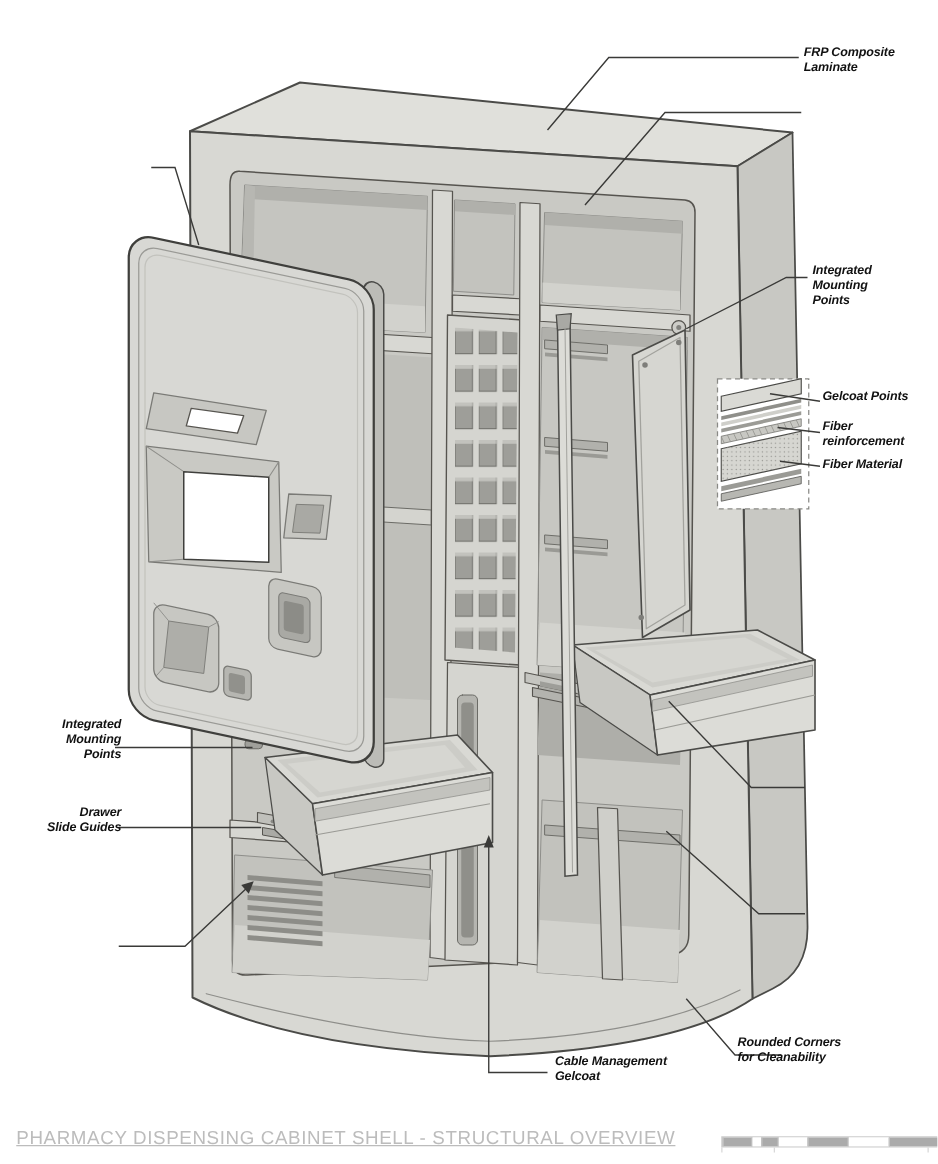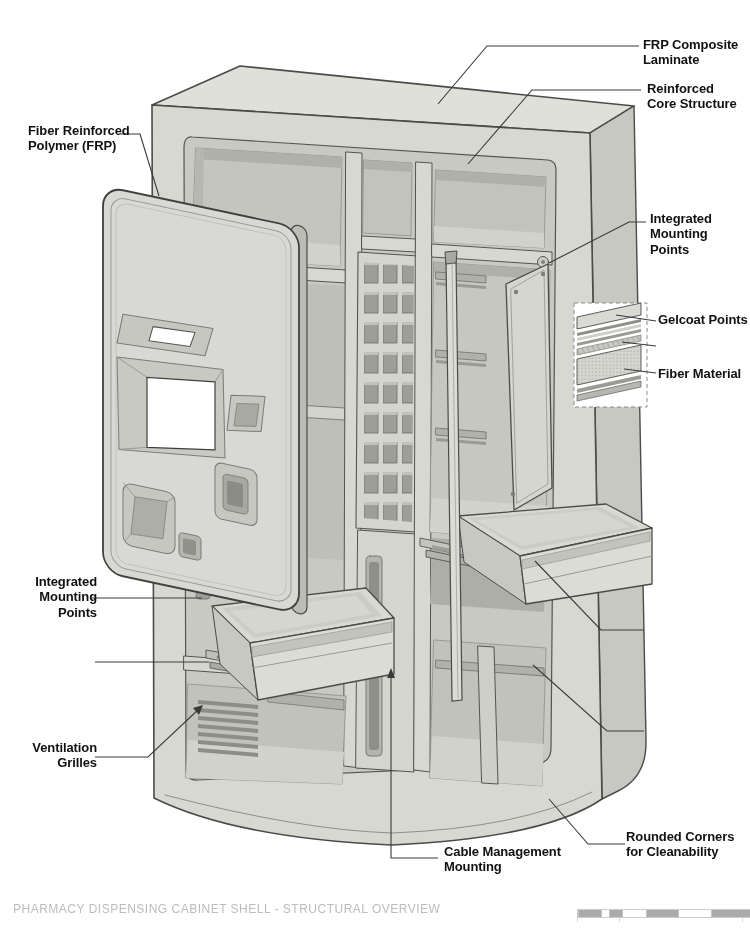--- a/index.html
+++ b/index.html
@@ -1,23 +1,23 @@
 <!DOCTYPE html>
 <html><head>
 <meta charset="utf-8">
 <style>
   html,body{margin:0;padding:0;background:#ffffff;}
   .stage{position:relative;width:750px;height:931px;background:#ffffff;overflow:hidden;
          font-family:"Liberation Sans",sans-serif;}
   .stage svg{position:absolute;left:0;top:0;}
-  .callout{position:absolute;font-size:13px;font-weight:700;line-height:1.18;
-           color:#111111;white-space:pre-line;letter-spacing:-0.1px;}
+  .callout{position:absolute;font-size:10px;font-weight:700;line-height:1.18;
+           color:#111111;white-space:pre-line;letter-spacing:-0.1px;font-style:italic;}
   .callout.ra{text-align:right;}
-  .footer{position:absolute;left:13px;top:902px;font-size:12px;font-weight:400;
-          color:#bcbcbc;letter-spacing:0.5px;white-space:nowrap;}
+  .footer{position:absolute;left:13px;top:902px;font-size:15px;font-weight:400;
+          color:#bcbcbc;letter-spacing:0.5px;white-space:nowrap;text-decoration:underline;}
   .scalebar{position:absolute;left:577px;top:909px;height:7px;display:flex;
             border:1px solid #cccccc;box-sizing:content-box;}
   .scalebar .seg{height:100%;}
   .scalebar .seg.filled{background:#ababab;border-left:1px solid #c4c4c4;border-right:1px solid #c4c4c4;}
   .scalebar .seg.empty{background:#ffffff;}
   .scalebar-ticks{position:absolute;left:577px;top:918px;width:166px;height:4px;}
   .scalebar-ticks i{position:absolute;top:0;width:1px;height:4px;background:#d8d8d8;}
 </style>
 </head>
 <body>
@@ -256,37 +256,35 @@
     <path d="M644,731 L607,731 L533,665"></path>
     <path d="M438,858 L391,858 L391,676"></path>
     <path d="M625,844 L588,844 L549,799"></path>
     <path d="M203,705 L193,708 L199,715 Z" fill="#3a3a38" stroke="none"></path>
     <path d="M391,668 L387,678 L395,678 Z" fill="#3a3a38" stroke="none"></path>
   </g>
 </svg>
 
 <div class="callout" style="left:643px;top:37px">FRP Composite
 Laminate</div>
-<div class="callout" style="left:647px;top:81px">Reinforced
-Core Structure</div>
-<div class="callout" style="left:28px;top:123px">Fiber Reinforced
-Polymer (FRP)</div>
 <div class="callout" style="left:650px;top:211px">Integrated
 Mounting
 Points</div>
 <div class="callout" style="left:658px;top:312px">Gelcoat Points</div>
+<div class="callout" style="left:658px;top:336px">Fiber
+reinforcement</div>
 <div class="callout" style="left:658px;top:366px">Fiber Material</div>
 <div class="callout ra" style="left:0px;top:574px;width:97px">Integrated
 Mounting
 Points</div>
-<div class="callout ra" style="left:0px;top:740px;width:97px">Ventilation
-Grilles</div>
+<div class="callout ra" style="left:0px;top:645px;width:97px">Drawer
+Slide Guides</div>
 <div class="callout" style="left:444px;top:844px">Cable Management
-Mounting</div>
-<div class="callout" style="left:626px;top:829px">Rounded Corners
+Gelcoat</div>
+<div class="callout" style="left:590px;top:829px">Rounded Corners
 for Cleanability</div>
 
 <div class="footer">PHARMACY DISPENSING CABINET SHELL - STRUCTURAL OVERVIEW</div>
 <div class="scalebar">
       <div class="seg filled" style="width: 22px;"></div>
       <div class="seg empty" style="width: 7px;"></div>
       <div class="seg filled" style="width: 12px;"></div>
       <div class="seg empty" style="width: 23px;"></div>
       <div class="seg filled" style="width: 31px;"></div>
       <div class="seg empty" style="width: 32px;"></div>

